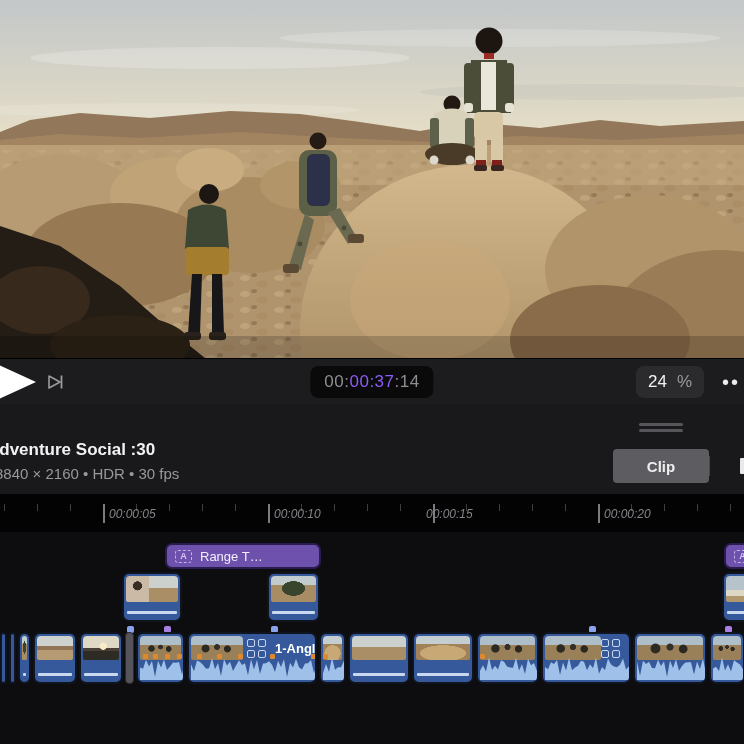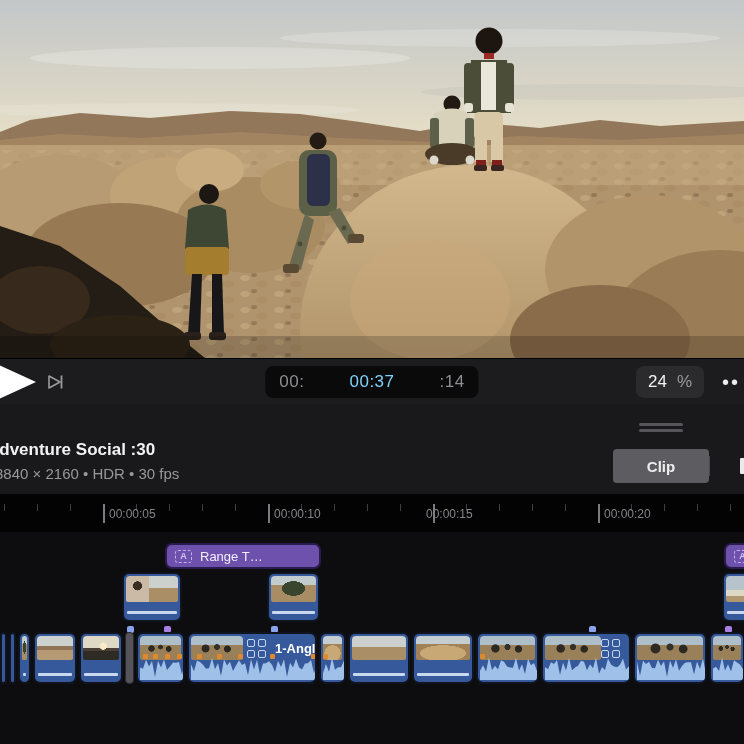--- a/index.html
+++ b/index.html
@@ -6,22 +6,22 @@
   *{box-sizing:border-box;font-family:"Liberation Sans", sans-serif;}
   .stage{position:relative;width:744px;height:744px;overflow:hidden;background:var(--tracks-bg,#0d0d0f);}
 
   
   .viewer{position:absolute;left:0;top:0;width:744px;height:358px;overflow:hidden;background:#c9ccce;}
 
   
   .transport{position:absolute;left:0;top:358px;width:744px;height:46px;background:var(--bar-bg);border-top:1px solid #000;}
   .play-btn{position:absolute;left:0;top:-1px;width:40px;height:48px;}
   .skip-btn{position:absolute;left:46px;top:13px;width:20px;height:20px;}
-  .timecode{position:absolute;left:50%;top:7px;transform:translateX(-50%);height:32px;background:var(--timecode-bg);border-radius:8px;display:flex;align-items:center;padding:0 14px;font-family:"DejaVu Sans Mono", monospace;font-size:17px;letter-spacing:.5px;gap:45px;}
-  .tc-dim{color:#8e8e93;} .tc-bright{color:#7dd3fc;}
+  .timecode{position:absolute;left:50%;top:7px;transform:translateX(-50%);height:32px;background:var(--timecode-bg);border-radius:8px;display:flex;align-items:center;padding:0 14px;font-family:"DejaVu Sans Mono", monospace;font-size:17px;letter-spacing:.5px;}
+  .tc-dim{color:#8e8e93;} .tc-bright{color:#8b5cf6;}
   .zoom-pill{position:absolute;right:40px;top:7px;height:32px;background:var(--pill-bg);border-radius:8px;display:flex;align-items:center;padding:0 12px;gap:10px;font-size:17px;}
   .zoom-val{color:#f2f2f3;} .zoom-unit{color:#9a9a9e;}
   .more-dots{position:absolute;right:0px;top:12px;width:22px;height:22px;color:#ececee;font-size:20px;letter-spacing:2px;line-height:22px;overflow:hidden;}
 
   
   .panel{position:absolute;left:0;top:404px;width:744px;height:90px;background:var(--panel-bg);}
   .drag-handle{position:absolute;left:639px;top:19px;width:44px;}
   .drag-handle i{display:block;height:3px;border-radius:2px;background:#55555a;margin-bottom:3px;}
   .proj-title{position:absolute;left:-13px;top:36px;font-size:17px;font-weight:bold;color:var(--text-primary);white-space:nowrap;}
   .proj-specs{position:absolute;left:-5px;top:61px;font-size:15px;color:var(--text-secondary);white-space:nowrap;}
@@ -30,21 +30,21 @@
   .seg-opt.sel{background:var(--seg-selected);border-radius:4px;width:96px;}
   .seg-opt.unsel{width:106px;font-weight:400;color:#e6e6e9;}
   .seg-divider{width:1px;height:20px;background:#4a4a4e;}
   .seg-sliver{width:34px;height:34px;position:relative;}
   .seg-sliver i{position:absolute;right:0;top:9px;width:4px;height:16px;background:#e9e9ec;border-radius:1px 0 0 1px;}
 
   
   .ruler{position:absolute;left:0;top:494px;width:744px;height:38px;background:var(--ruler-bg);}
   .tick{position:absolute;top:10px;width:1px;height:7px;background:var(--tick);}
   .tick.major{width:2px;height:19px;background:var(--tick-major);}
-  .tick-label{position:absolute;top:13px;font-size:12px;color:#85858a;white-space:nowrap;}
+  .tick-label{position:absolute;top:13px;font-size:12px;color:#85858a;white-space:nowrap;font-style:italic;}
 
   
   .tracks{position:absolute;left:0;top:532px;width:744px;height:212px;background:var(--tracks-bg);}
   .title-clip{position:absolute;top:11px;height:26px;background:var(--purple-clip);border:2px solid var(--purple-border);border-radius:7px;display:flex;align-items:center;gap:8px;padding:0 8px;overflow:hidden;}
   .title-clip .t-icon{flex:0 0 auto;width:17px;height:13px;border:1px dashed #c4aff0;border-radius:3px;color:#d6c6f6;font-size:9px;font-weight:bold;display:flex;align-items:center;justify-content:center;line-height:1;}
   .title-clip .t-label{font-size:13px;color:#f3eefc;white-space:nowrap;}
 
   .conn-clip,.main-clip{position:absolute;background:var(--clip-blue);border:2px solid var(--clip-border);border-radius:7px;overflow:hidden;}
   .conn-clip{top:40px;height:50px;}
   .main-clip{top:100px;height:52px;}

